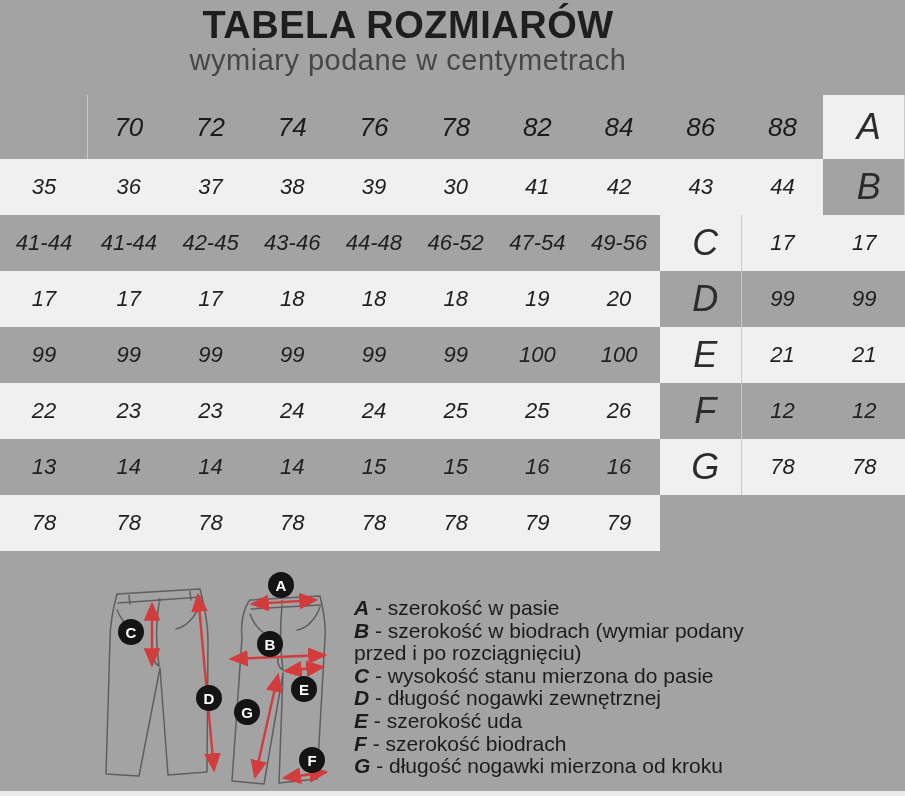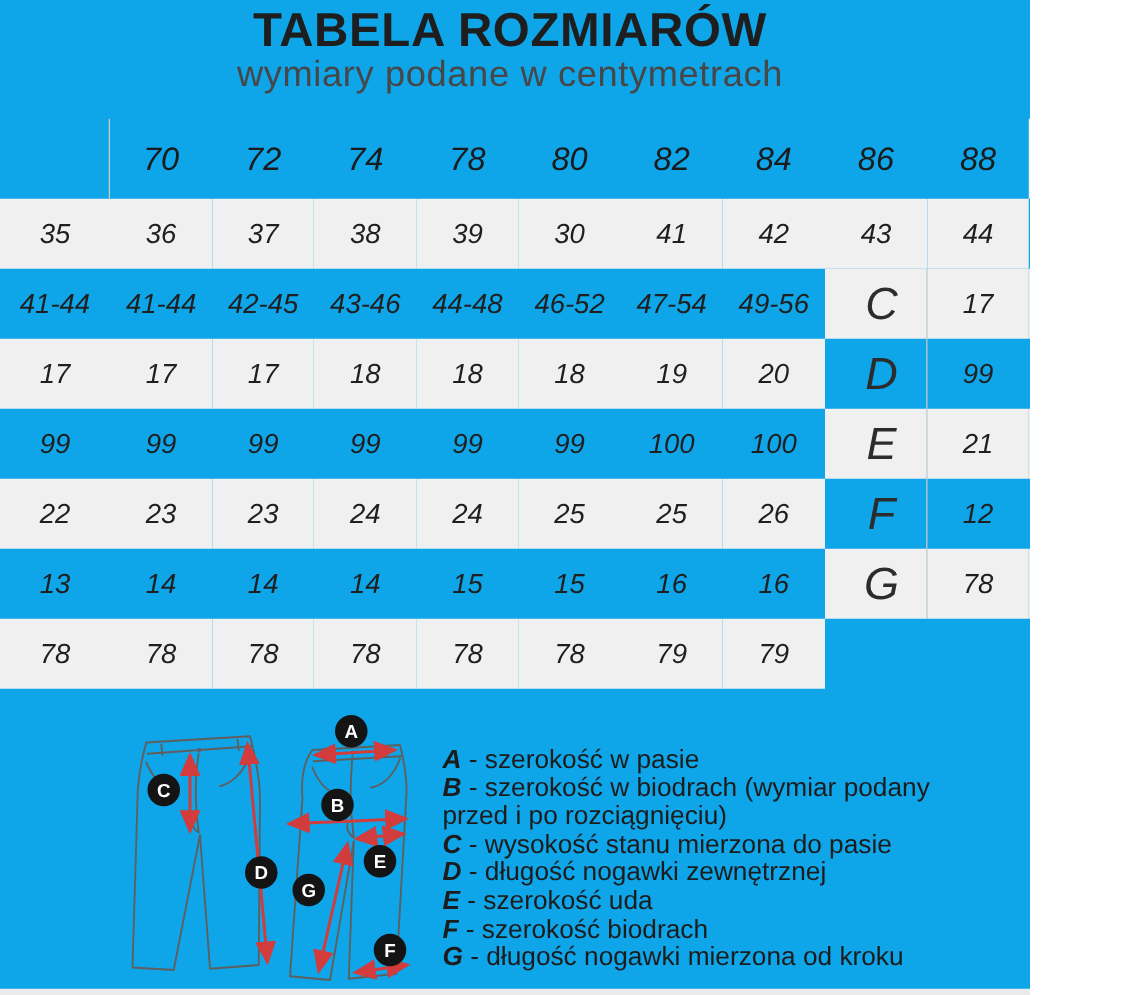--- a/index.html
+++ b/index.html
@@ -1,21 +1,21 @@
 <!DOCTYPE html>
 <html><head>
 <meta charset="utf-8">
 <style>
   * { box-sizing: border-box; }
   html,body { margin:0; padding:0; background:#ffffff; }
   .page {
     position: relative;
-    width: 824px;
+    width: 905px;
     height: 796px;
-    background: #0ea5e9;
+    background: #a3a3a3;
     font-family: "Liberation Sans", sans-serif;
     overflow: hidden;
   }
 
   
   .header {
     position: absolute;
     top: 4px; left: 0;
     width: 816px;
     text-align: center;
@@ -108,22 +108,22 @@
   <div class="header">
     <h1 class="title">TABELA ROZMIARÓW</h1>
     <div class="subtitle">wymiary podane w centymetrach</div>
   </div>
 
   <div class="size-table" id="size-table">
       <div class="tcell corner"></div>
       <div class="tcell size-head">70</div>
       <div class="tcell size-head">72</div>
       <div class="tcell size-head">74</div>
+      <div class="tcell size-head">76</div>
       <div class="tcell size-head">78</div>
-      <div class="tcell size-head">80</div>
       <div class="tcell size-head">82</div>
       <div class="tcell size-head">84</div>
       <div class="tcell size-head">86</div>
       <div class="tcell size-head">88</div>
       <div class="tcell rowlabel stripe">A</div>
       <div class="tcell cell stripe">35</div>
       <div class="tcell cell stripe">36</div>
       <div class="tcell cell stripe">37</div>
       <div class="tcell cell stripe">38</div>
       <div class="tcell cell stripe">39</div>

